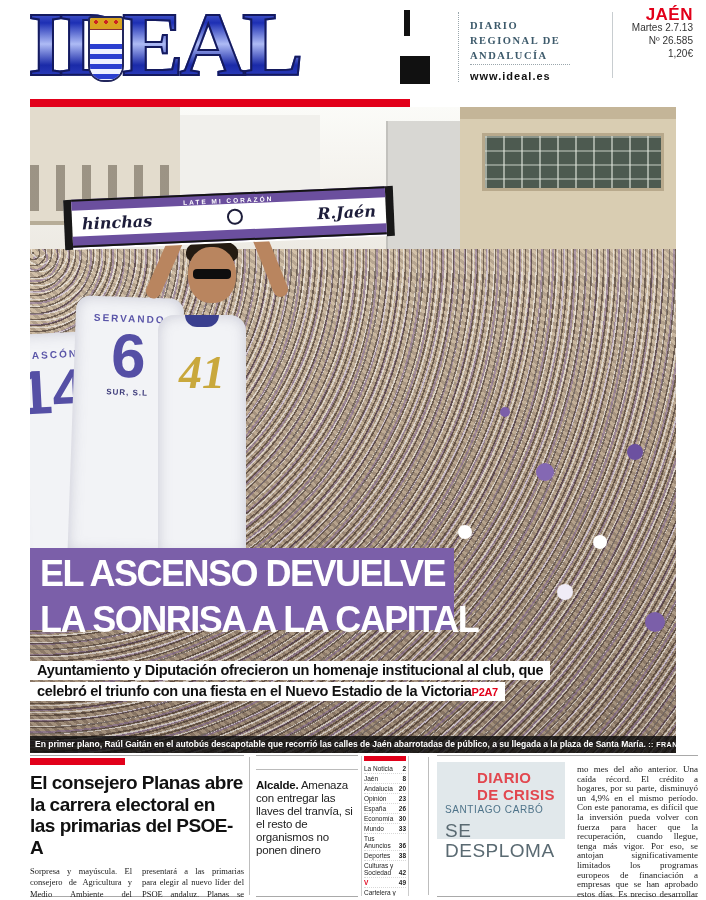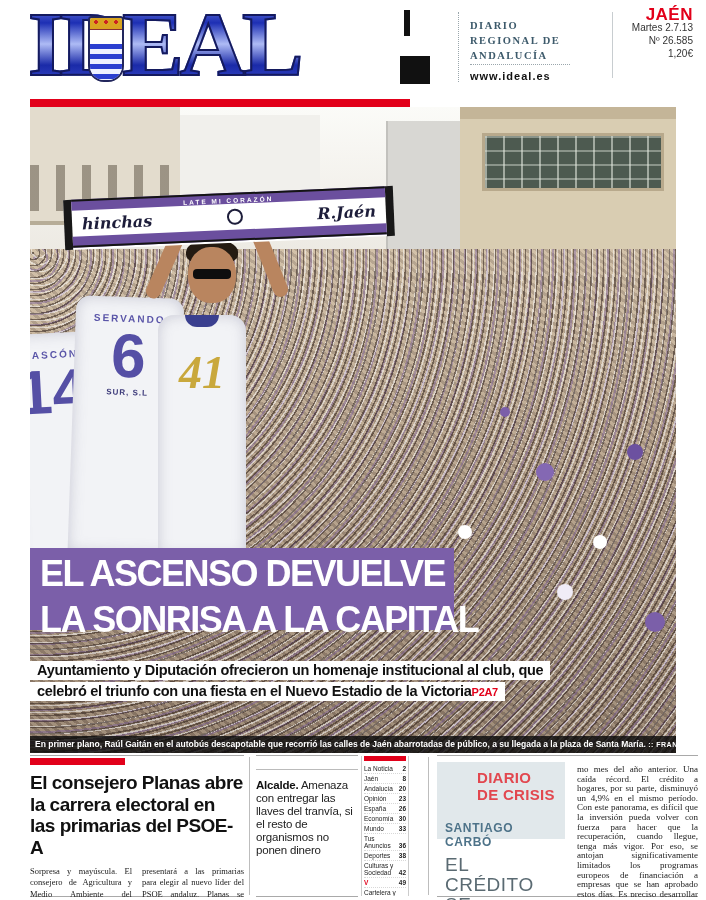--- a/index.html
+++ b/index.html
@@ -117,21 +117,21 @@
 
   .idx { position:absolute; left:361px; top:756px; width:48px; height:140px; border-left:1px solid #ccc; border-right:1px solid #ccc; padding:0 2px; overflow:hidden; }
   .idx .bar { height:5px; background:#e2001a; margin-bottom:3px; }
   .idx-row { display:flex; justify-content:space-between; align-items:flex-end; font-size:6.5px; line-height:7px; color:#222; border-bottom:1px dotted #d8d8d8; padding:1px 0 1px 0; }
   .idx-row .lbl { max-width:34px; }
   .idx-row .pg { font-weight:bold; }
   .idx-row:nth-child(12) .lbl { color:#e2001a; font-weight:bold; }
 
   .crisis-box { position:absolute; left:437px; top:762px; width:128px; height:77px; background:#e1e8eb; padding:7px 8px; }
   .crisis-kicker { color:#e2474f; font-weight:bold; font-size:15px; letter-spacing:.3px;padding-left:32px; }
-  .crisis-author { color:#4e7389; font-weight:bold; font-size:12px; letter-spacing:.6px; margin-top:18px; }
+  .crisis-author { color:#4e7389; font-weight:normal; font-size:10px; letter-spacing:.6px; margin-top:1px; }
   .crisis-title { color:#5a6a72; font-size:19px; line-height:20px; letter-spacing:.5px; margin-top:6px; font-weight:normal; }
   .crisis-col { position:absolute; font-family:"Liberation Serif", serif; font-size:9px; line-height:9.6px; text-align:justify; color:#222; overflow:hidden; }
   .crisis-col1 { left:437px; top:845px; width:128px; height:52px; }
   .crisis-col2 { left:577px; top:765px; width:121px; height:132px; }
 </style>
 </head>
 <body>
 
 <div class="page">
 
@@ -298,19 +298,18 @@
     <div class="idx-row">
         <span class="lbl">Cartelera y Agendas</span>
       </div>
 
   </div>
 
   <div class="crisis-box">
     <div class="crisis-kicker">DIARIO DE CRISIS</div>
     <div class="crisis-author">SANTIAGO CARBÓ</div>
     <div class="crisis-title">
-      <div>EL CRÉDITO</div>
       <div>SE DESPLOMA</div>
     </div>
   </div>
   <div class="crisis-col crisis-col2">mo mes del año anterior. Una caída récord. El crédito a hogares, por su parte, disminuyó un 4,9% en el mismo período. Con este panorama, es difícil que la inversión pueda volver con fuerza para hacer que la recuperación, cuando llegue, tenga más vigor. Por eso, se antojan significativamente limitados los programas europeos de financiación a empresas que se han aprobado estos días. Es preciso desarrollar un gran programa de crédito europeo.</div>
 
 </div>
 
 </body></html>

